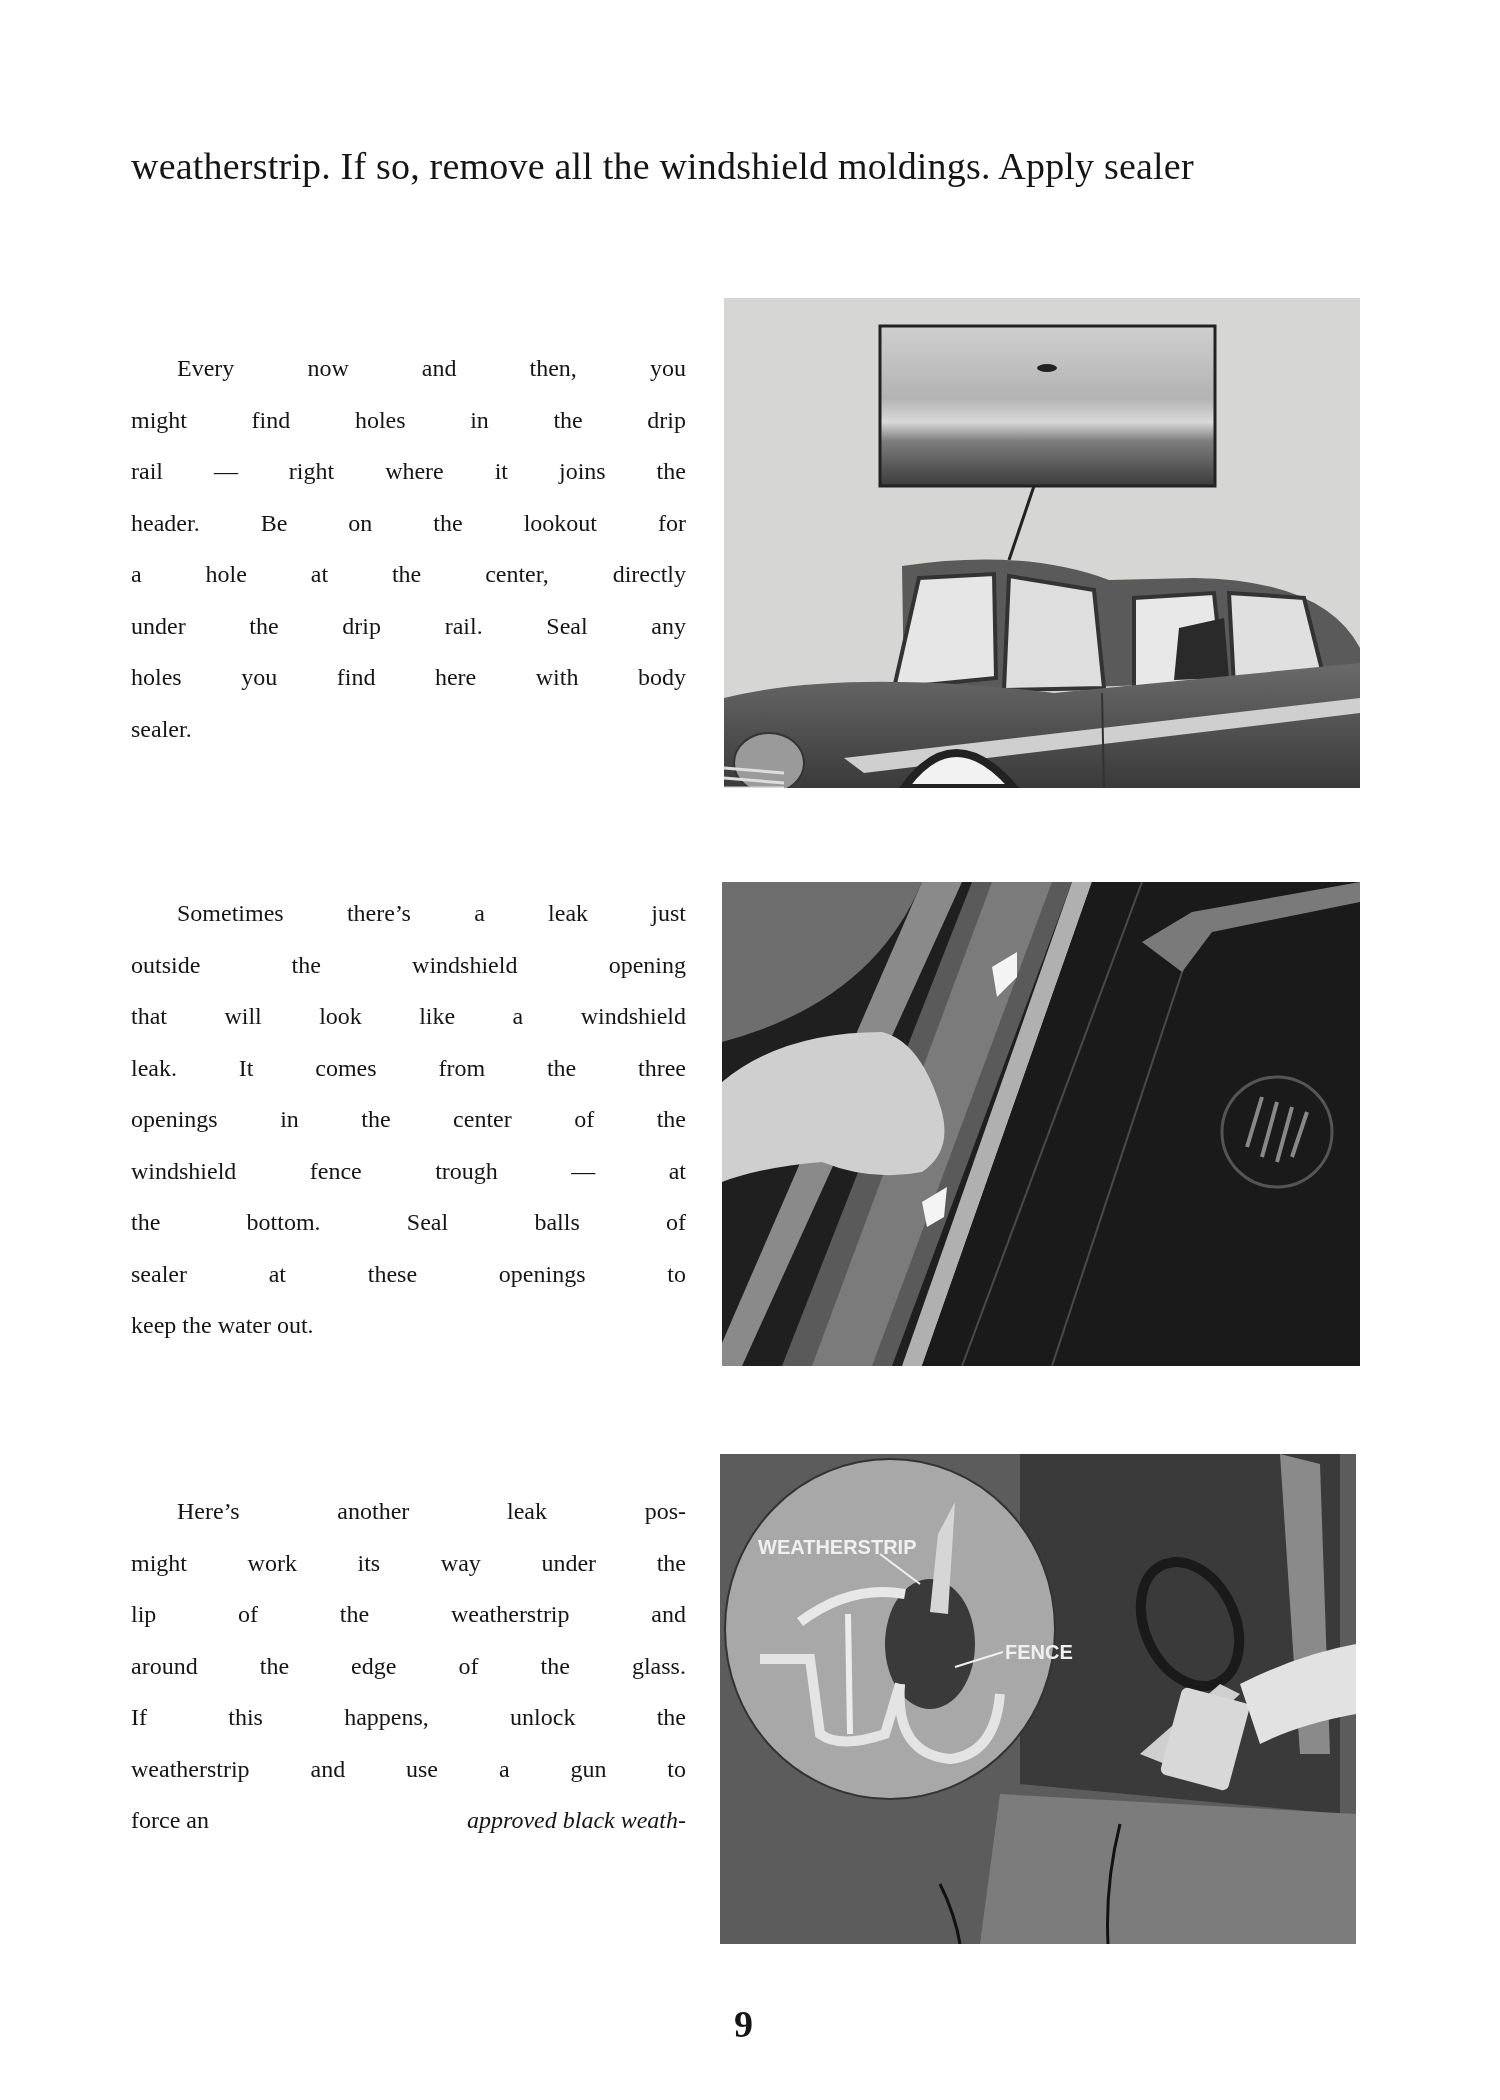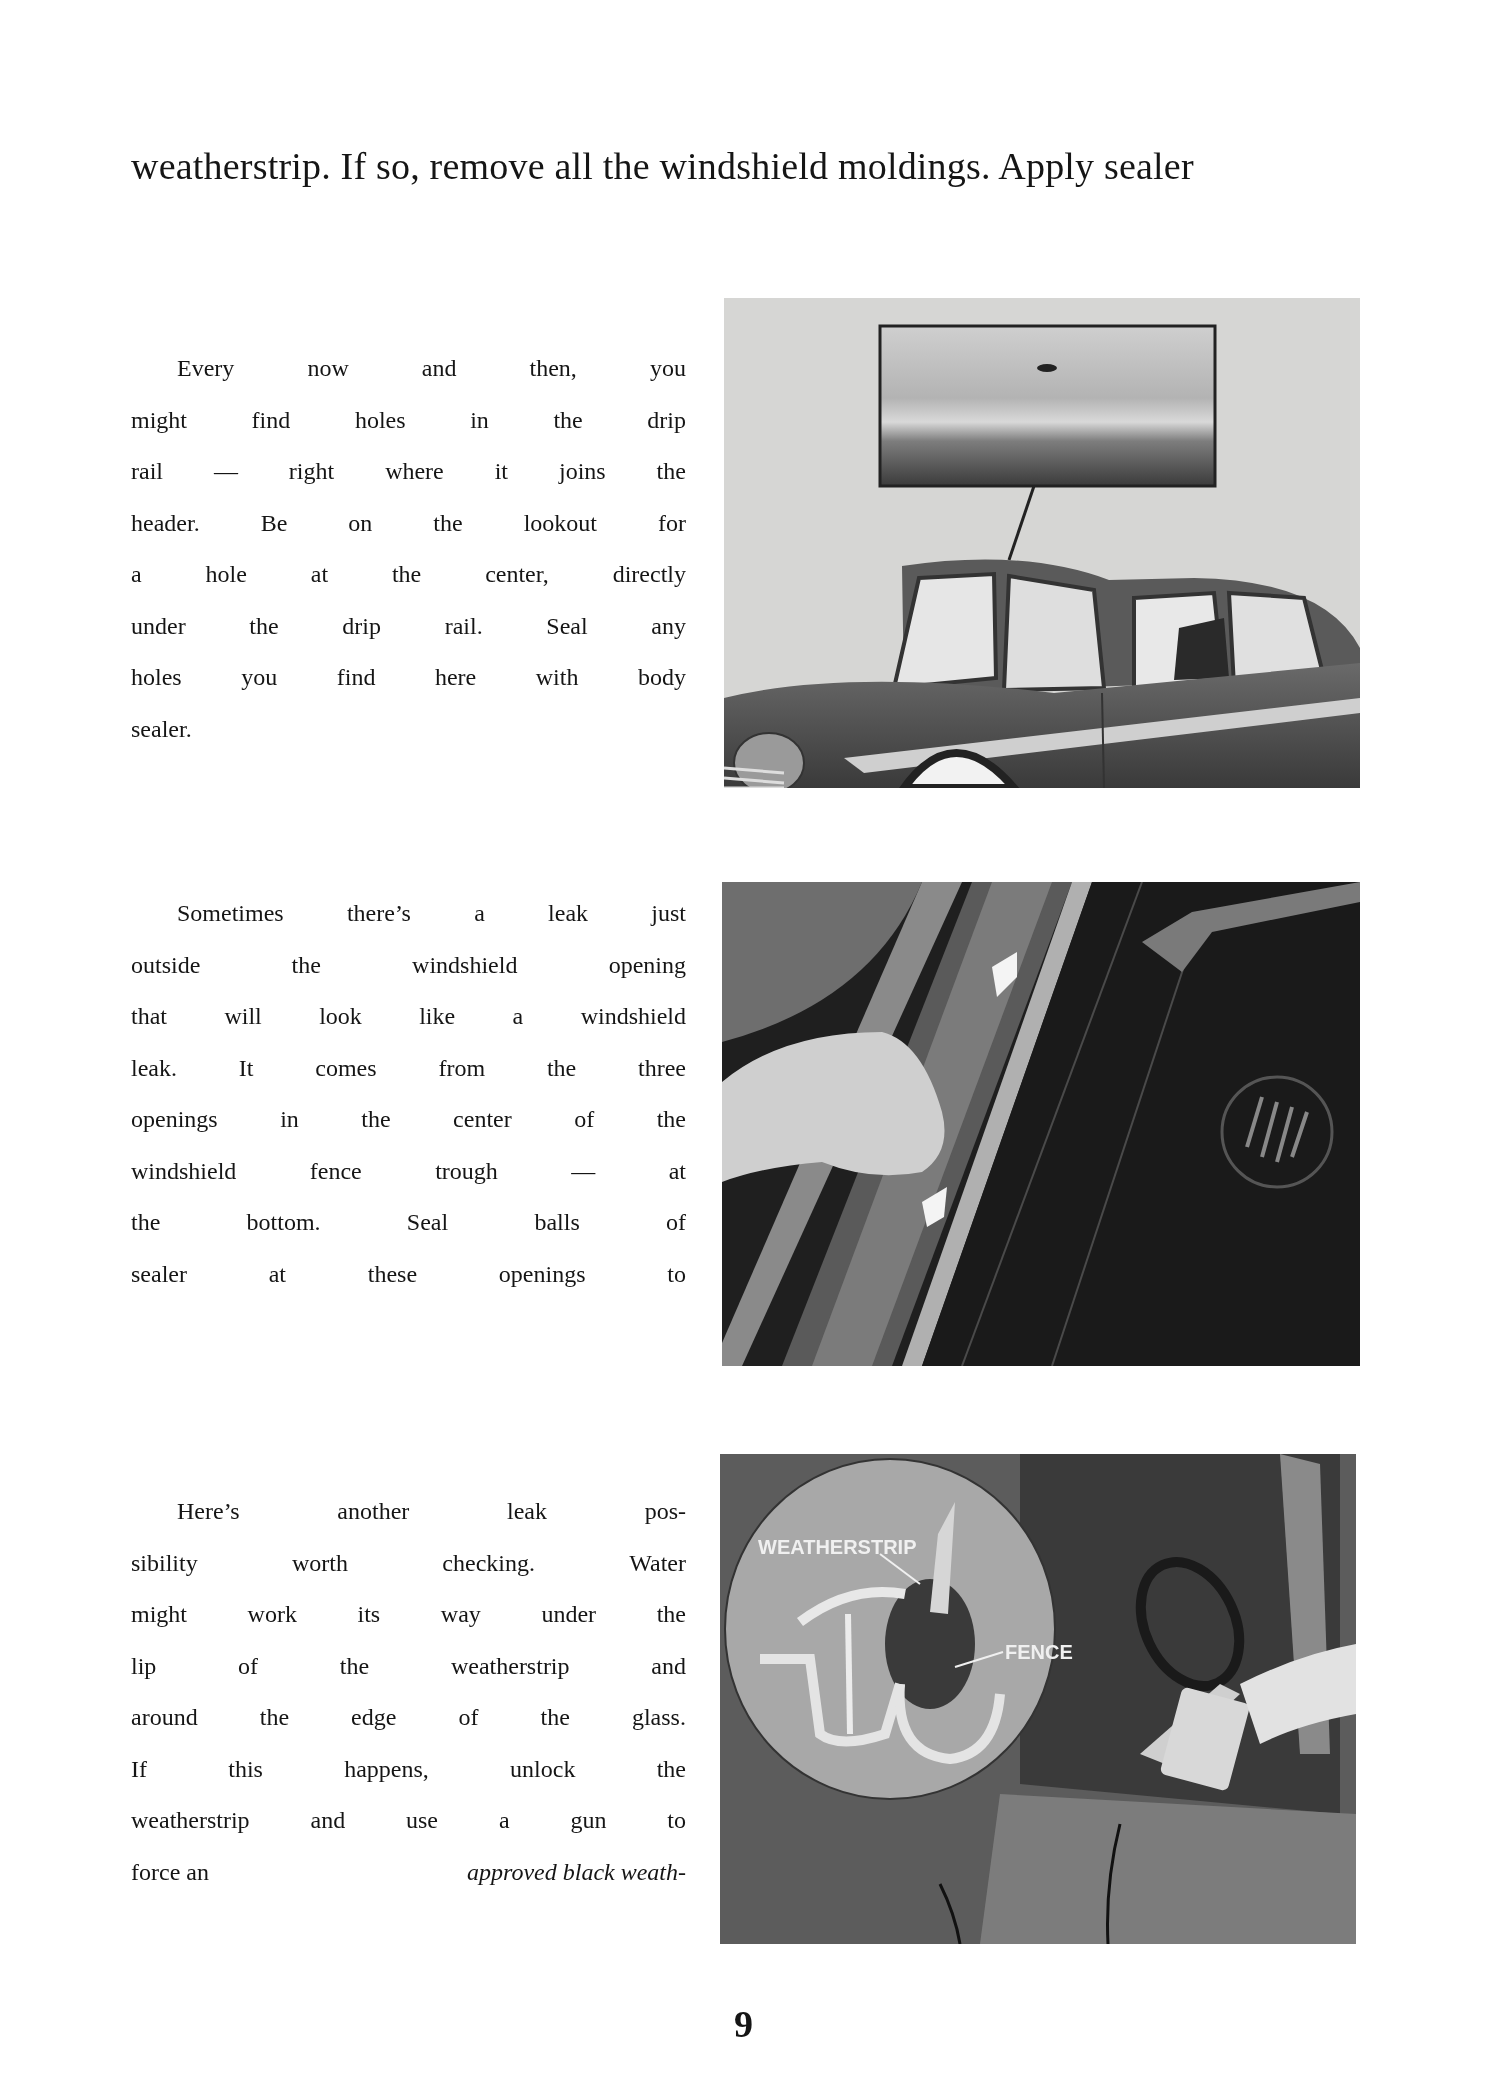--- a/index.html
+++ b/index.html
@@ -242,20 +242,21 @@
       </span>
       <span class="line">
         <span class="j">
           <span>sealer</span>
           <span>at</span>
           <span>these</span>
           <span>openings</span>
           <span>to</span>
         </span>
       </span>
+      <span class="line last"><span><span>keep</span> <span>the</span> <span>water</span> <span>out.</span></span></span>
     </p>
   <div class="figure fig2">
     <svg viewBox="0 0 638 484" preserveAspectRatio="none">
       <rect width="638" height="484" fill="#1f1f1f"></rect>
       <path d="M0 0 L200 0 Q150 120 0 160 Z" fill="#6e6e6e"></path>
 
       <path d="M200 0 L240 0 L20 484 L-10 484 Z" fill="#8a8a8a"></path>
       <path d="M250 0 L350 0 L170 484 L60 484 Z" fill="#5a5a5a"></path>
       <path d="M270 0 L330 0 L150 484 L90 484 Z" fill="#9c9c9c" opacity="0.5"></path>
       <path d="M350 0 L370 0 L200 484 L180 484 Z" fill="#b0b0b0"></path>
@@ -281,28 +282,20 @@
     </svg>
   </div>
 
   <p class="para p3">
       <span class="line indent">
         <span class="j">
           <span>Here’s</span>
           <span>another</span>
           <span>leak</span>
           <span>pos-</span>
-        </span>
-      </span>
-      <span class="line">
-        <span class="j">
-          <span>sibility</span>
-          <span>worth</span>
-          <span>checking.</span>
-          <span>Water</span>
         </span>
       </span>
       <span class="line">
         <span class="j">
           <span>might</span>
           <span>work</span>
           <span>its</span>
           <span>way</span>
           <span>under</span>
           <span>the</span>

